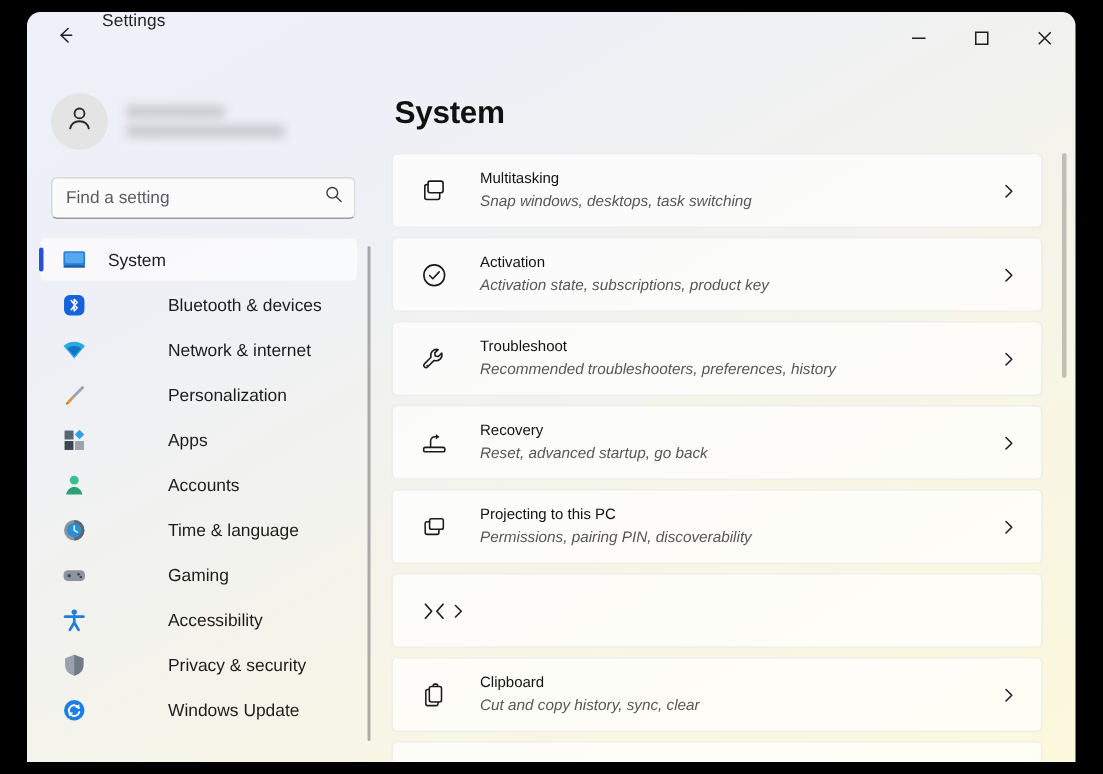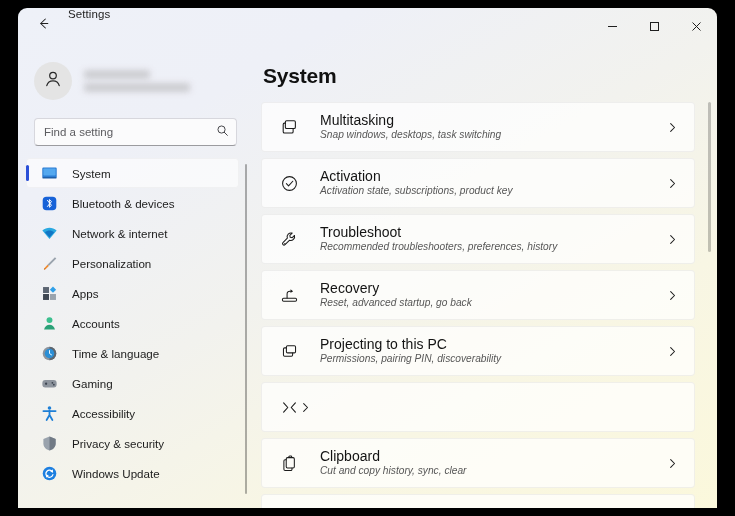--- a/index.html
+++ b/index.html
@@ -149,21 +149,21 @@
   .nav-item {
     position: relative;
     display: flex;
     align-items: center;
     height: 30px;
     border-radius: 4px;
     padding-left: 14px;
     margin-bottom: 0px;
     cursor: pointer;
   }
-  .nav-item + .nav-item { margin-top: 0px; }
+  .nav-item + .nav-item { margin-top: 0px; gap: 40px; }
   .nav-item.selected {
     background: rgba(255,255,255,0.62);
     box-shadow: inset 0 0 0 1px rgba(0,0,0,0.035);
   }
   .nav-item.selected::before {
     content: "";
     position: absolute;
     left: 0px; top: 7px;
     width: 3px; height: 16px;
     border-radius: 2px;
@@ -229,21 +229,21 @@
   }
   .card-text {
     margin-left: 20px;
     display: flex;
     flex-direction: column;
     justify-content: center;
     flex: 1 1 auto;
     min-width: 0;
   }
   .card-title {
-    font-size: 14px;
+    font-size: 10px;
     color: #131313;
     line-height: 14px;
   }
   .card-sub {
     font-size: 10.2px;
     color: #575757;
     line-height: 14px;
     margin-top: 1px;
     font-style: italic;
   }

